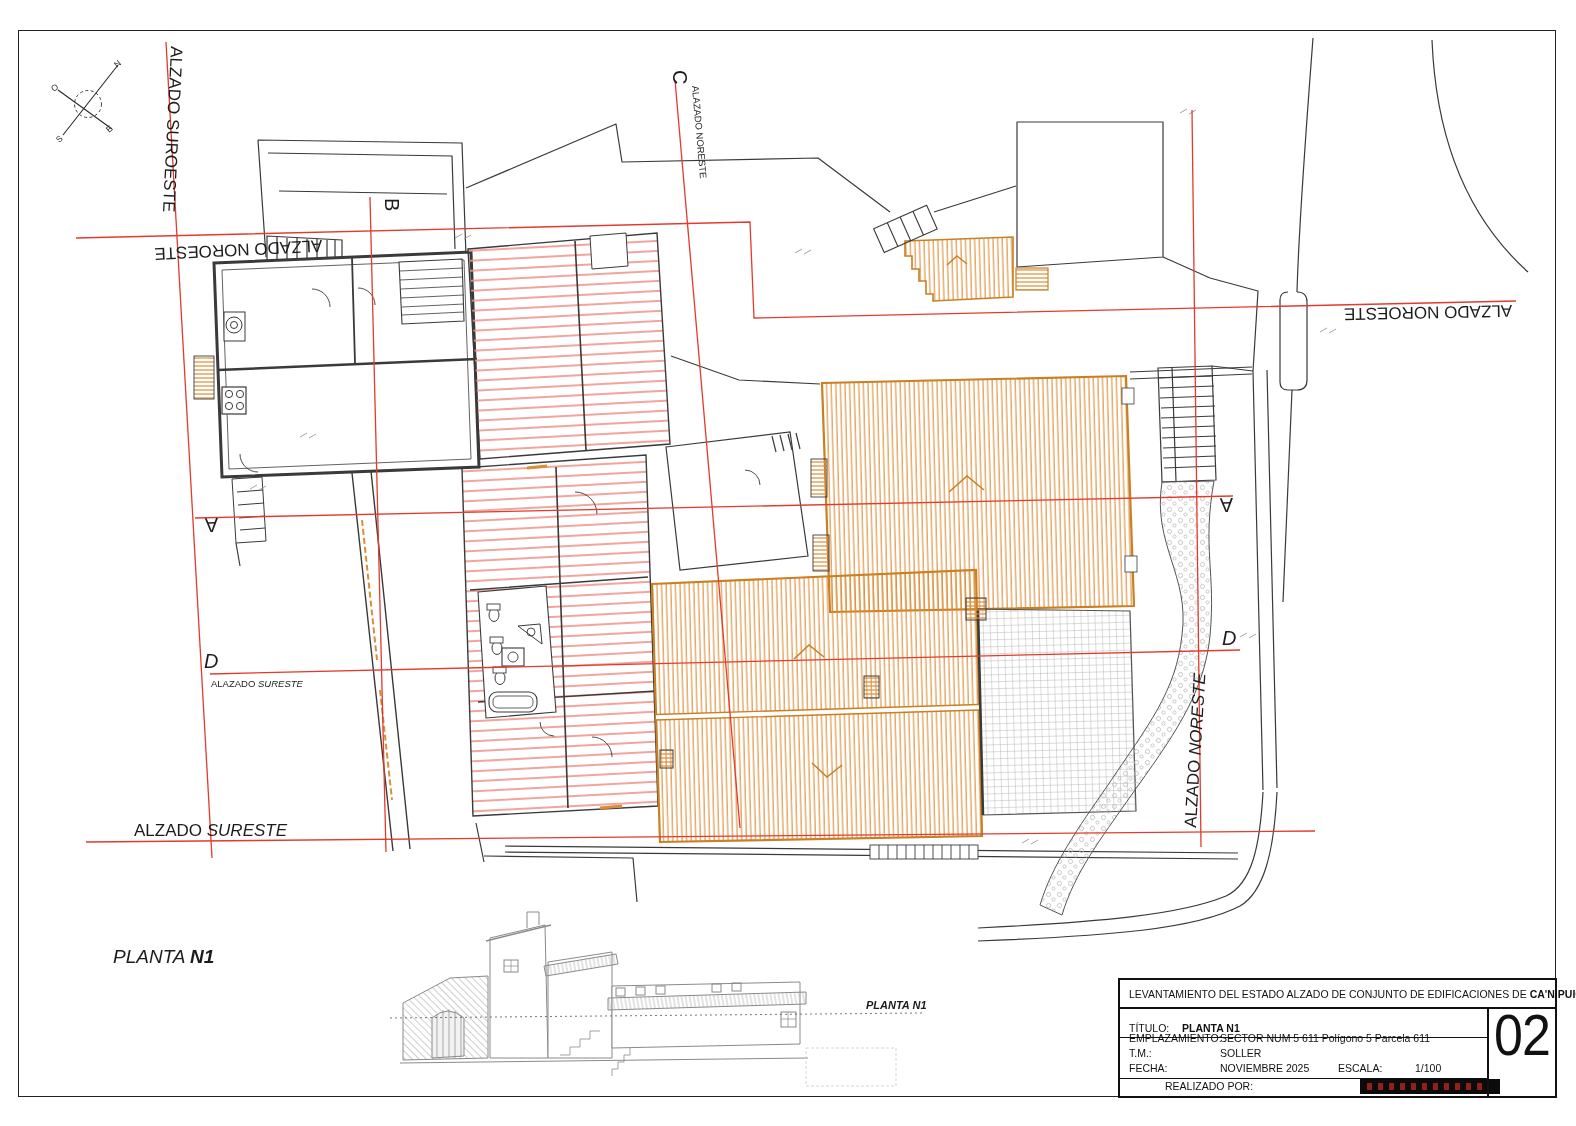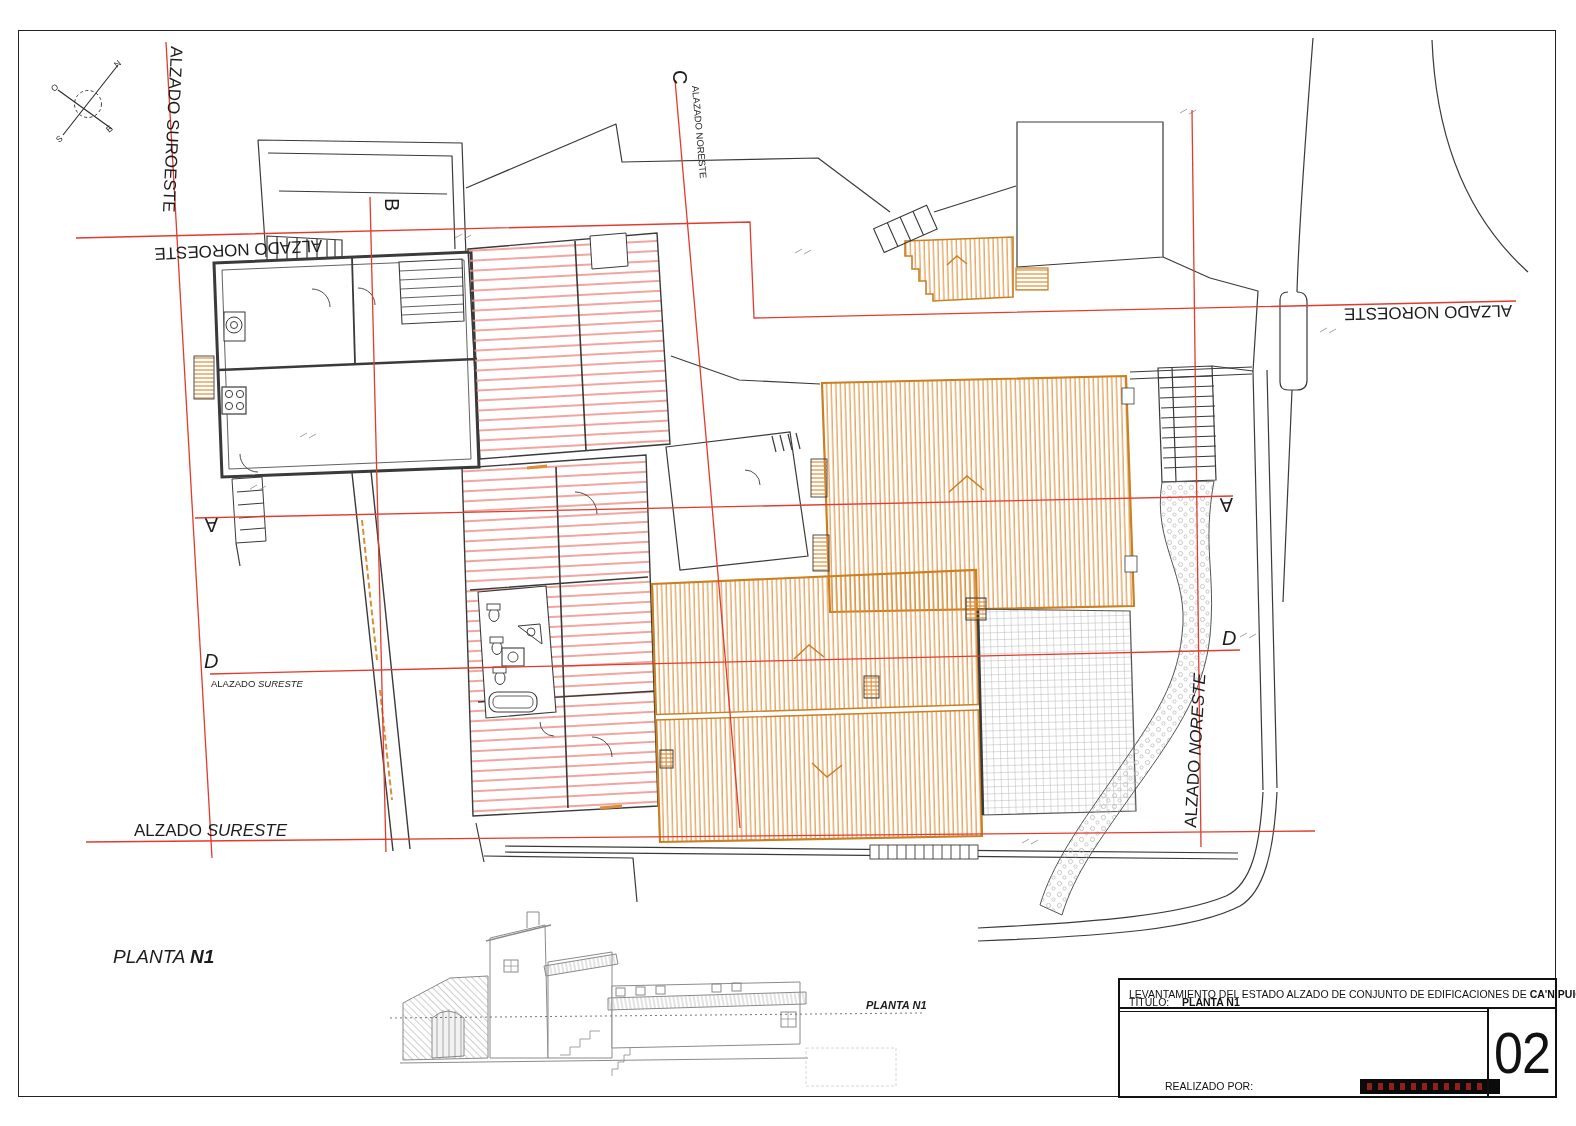--- a/index.html
+++ b/index.html
@@ -10,23 +10,23 @@
   svg{position:absolute;left:0;top:0;}
   svg text{font-family:"Liberation Sans",sans-serif;fill:#1c1c1c;}
 
   
   .tblock{position:absolute;left:1118px;top:978px;width:439px;height:120px;background:#fff;
           border:2px solid #111;box-sizing:border-box;font-size:10.5px;}
   .t-header{position:absolute;left:0;top:0;width:100%;height:29px;line-height:29px;
           border-bottom:2px solid #111;box-sizing:border-box;padding-left:9px;white-space:nowrap;}
   .t-header b{font-weight:bold;}
   .t-right{position:absolute;right:0;top:29px;bottom:0;width:68px;border-left:2px solid #111;
-          box-sizing:border-box;display:flex;align-items:center;justify-content:center;}
+          box-sizing:border-box;display:flex;align-items:flex-start;justify-content:center;}
   .t-sheetnum{font-size:52px;letter-spacing:-1px;transform:scaleY(1.12);line-height:1;}
-  .t-row-titulo{position:absolute;left:0;top:12px;width:369px;height:20px;line-height:20px;
+  .t-row-titulo{position:absolute;left:0;top:38px;width:369px;height:20px;line-height:20px;
           border-bottom:1.5px solid #111;box-sizing:border-box;}
   .t-row-info{position:absolute;left:0;top:49px;width:369px;height:50px;
           border-bottom:1.5px solid #111;box-sizing:border-box;padding-top:2px;}
   .t-row-real{position:absolute;left:0;top:99px;width:369px;height:17px;line-height:15px;margin-left:36px;}
   .t-label{position:absolute;left:9px;white-space:nowrap;}
   .t-val{position:absolute;left:100px;white-space:nowrap;}
   .info-line{position:relative;height:15px;line-height:15px;}
   .t-escala-label{position:absolute;left:218px;}
   .t-escala-val{position:absolute;left:295px;}
   .t-bold{font-weight:bold;}
@@ -275,20 +275,36 @@
   </svg>
 
   <div class="tblock">
     <div class="t-header"><span>LEVANTAMIENTO DEL ESTADO ALZADO DE CONJUNTO DE EDIFICACIONES DE </span><b>CA'N PUIG</b></div>
 
     <div class="t-row-titulo">
       <span class="t-label">TÍTULO:</span>
       <span class="t-val t-bold" style="left:62px">PLANTA N1</span>
     </div>
 
+    <div class="t-row-info">
+      <div class="info-line">
+        <span class="t-label">EMPLAZAMIENTO:</span>
+        <span class="t-val">SECTOR NUM 5 611 Polígono 5 Parcela 611</span>
+      </div>
+      <div class="info-line">
+        <span class="t-label">T.M.:</span>
+        <span class="t-val">SOLLER</span>
+      </div>
+      <div class="info-line">
+        <span class="t-label">FECHA:</span>
+        <span class="t-val">NOVIEMBRE 2025</span>
+        <span class="t-escala-label">ESCALA:</span>
+        <span class="t-escala-val">1/100</span>
+      </div>
+    </div>
 
     <div class="t-row-real">
       <span class="t-label">REALIZADO POR:</span>
       <span class="redacted"></span>
     </div>
 
     <div class="t-right">
       <span class="t-sheetnum">02</span>
     </div>
   </div>

